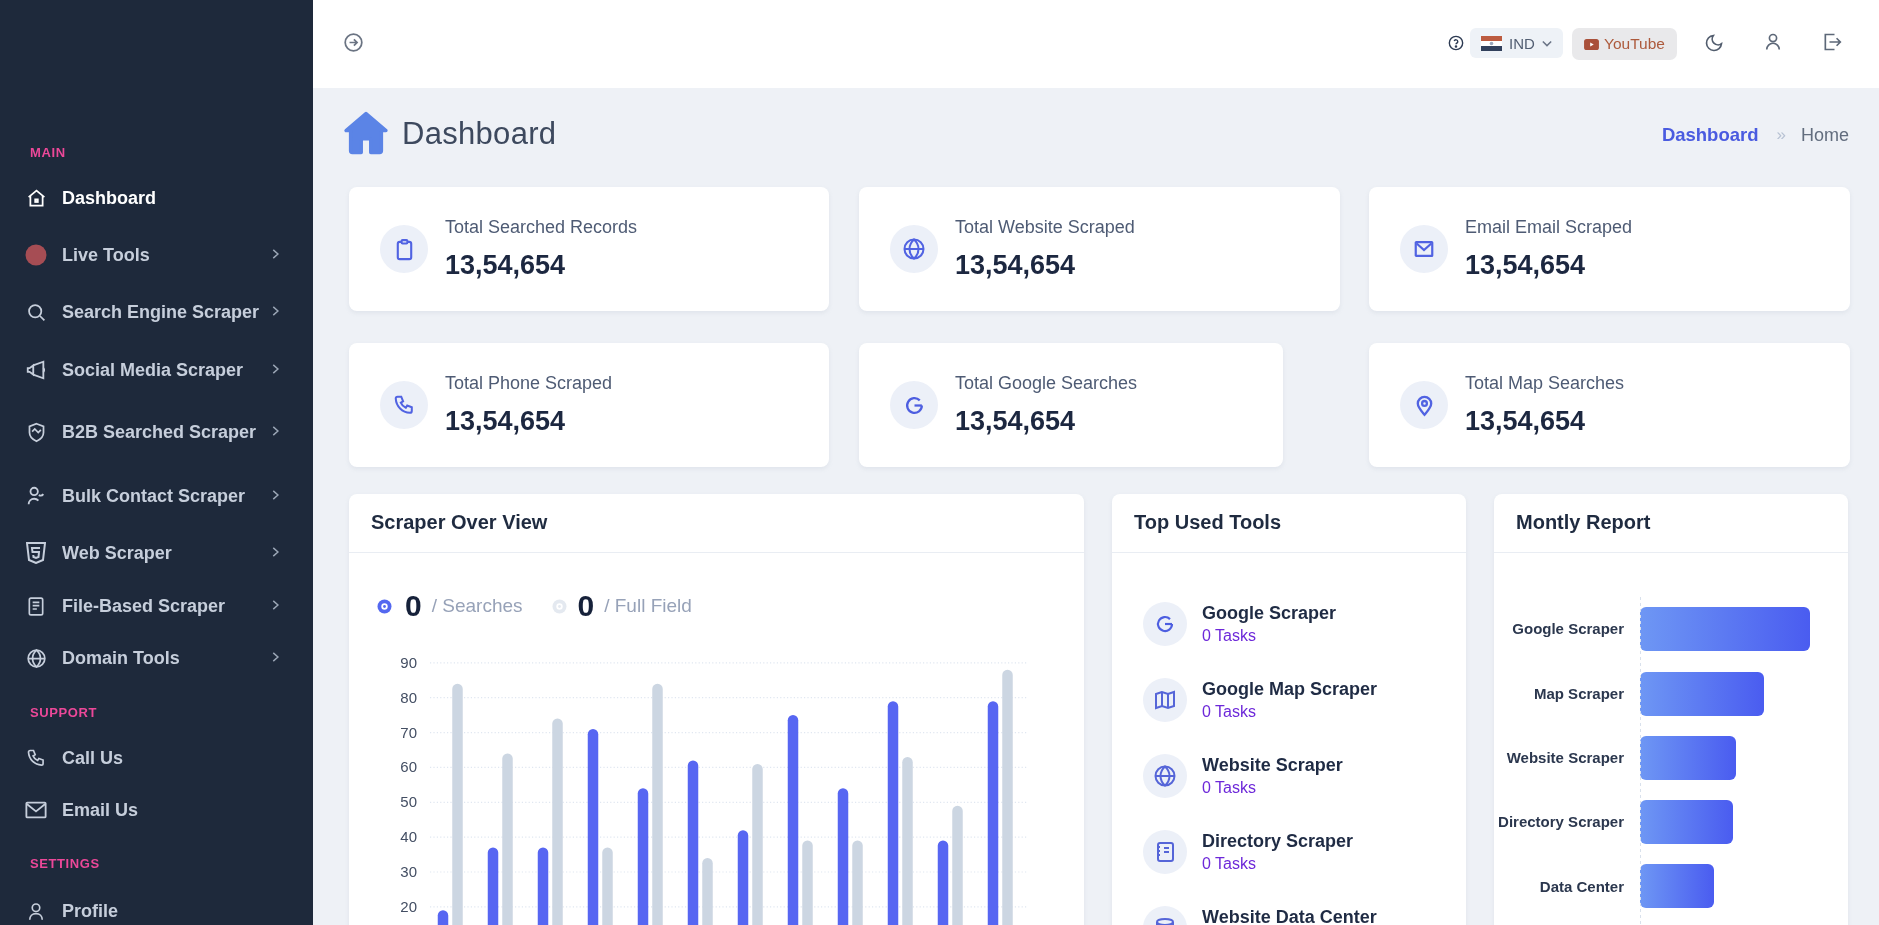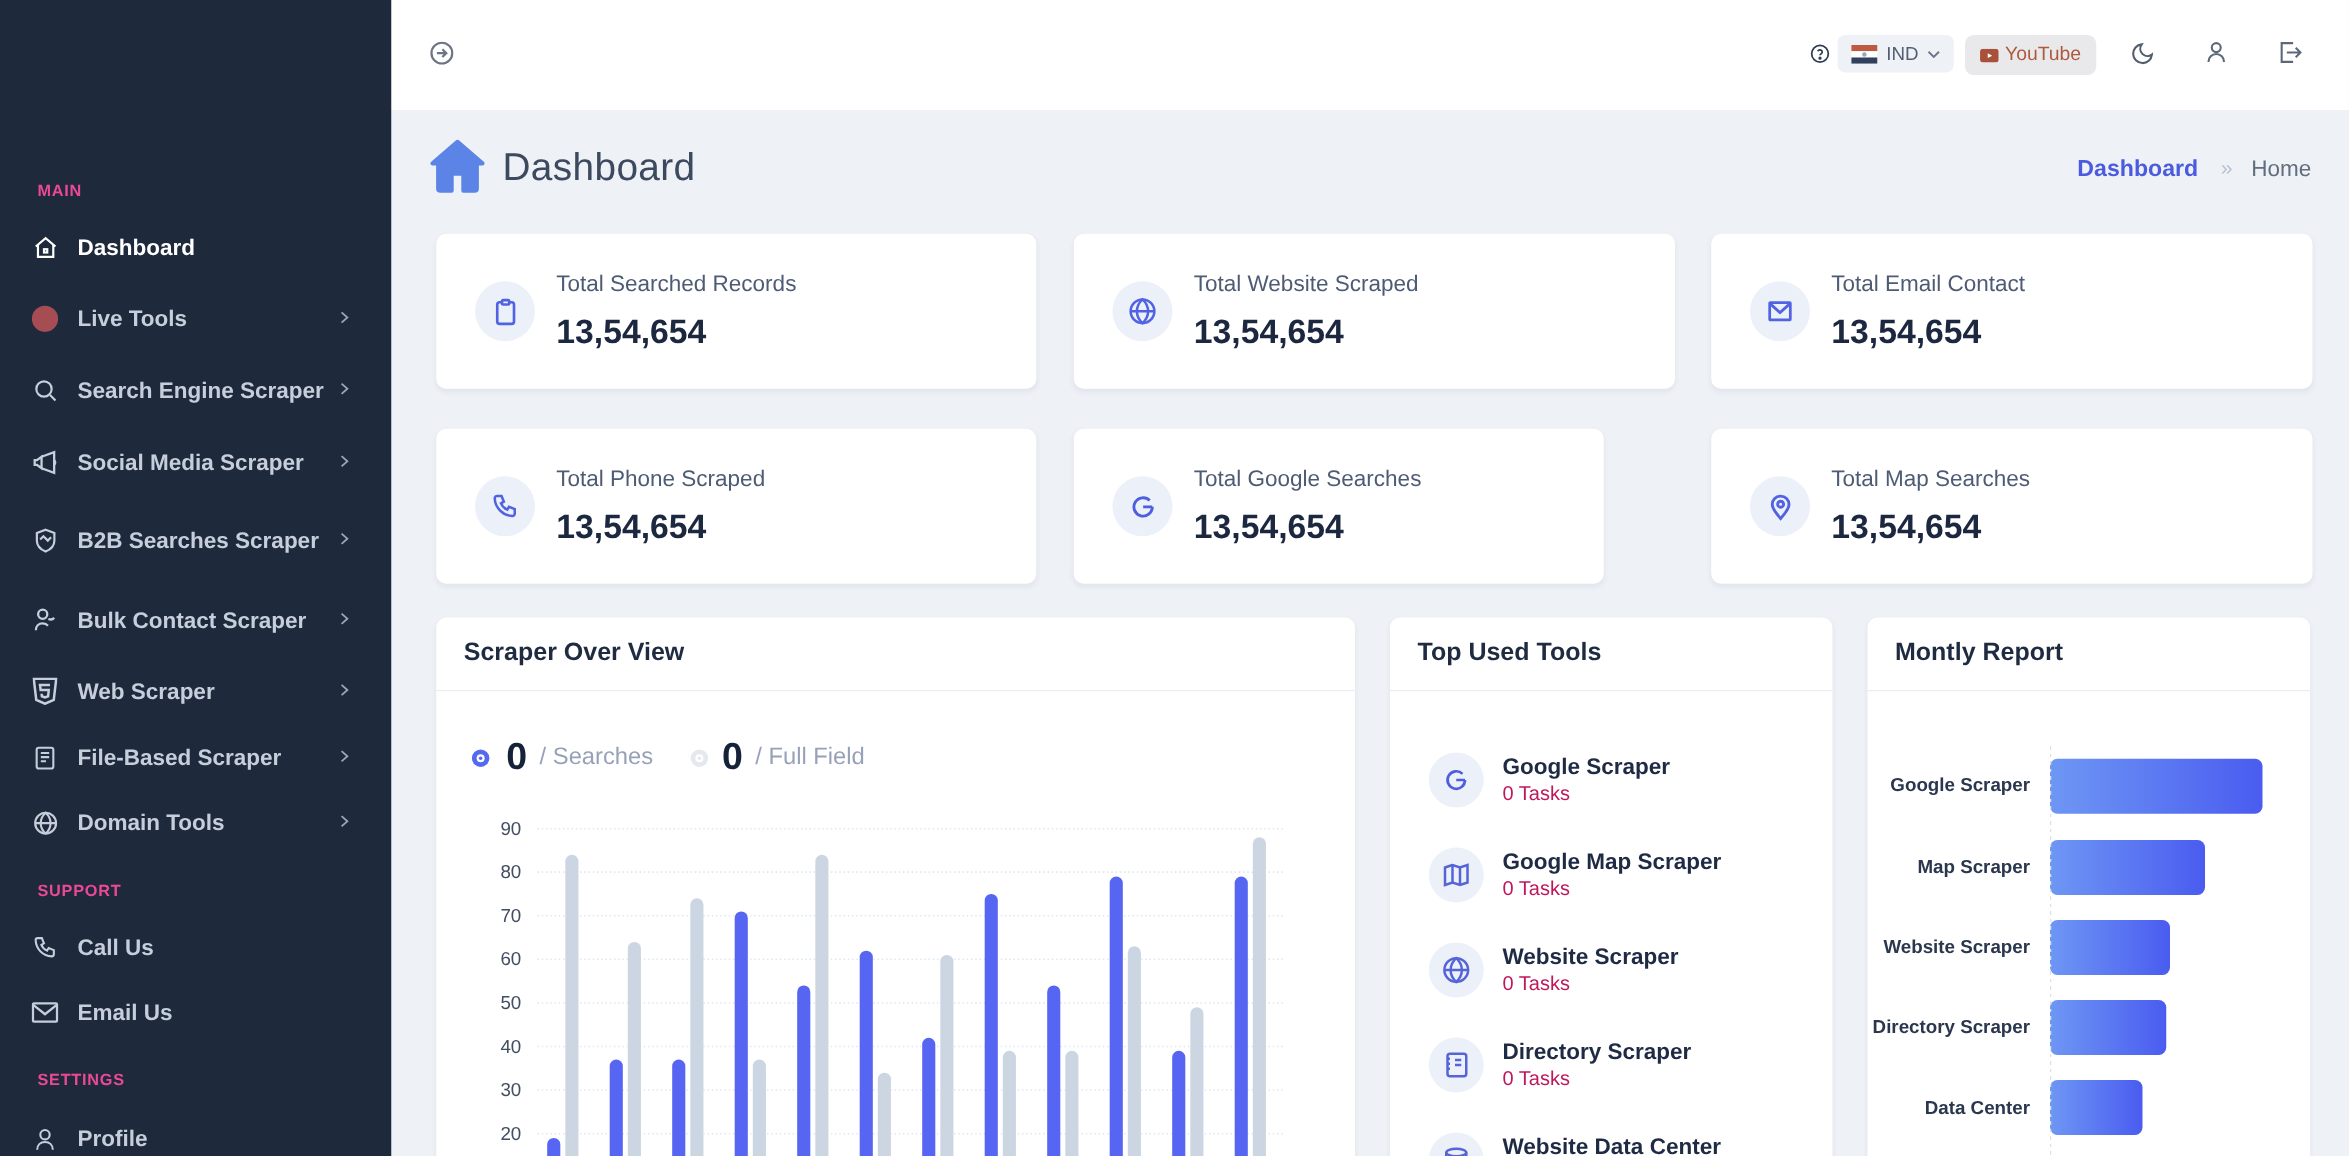--- a/index.html
+++ b/index.html
@@ -33,21 +33,21 @@
 .bigcard { height:440px; }
 .cardhead { position:absolute; left:0; top:0; right:0; height:59px; border-bottom:1px solid #e9edf3; }
 .cardhead .ht { position:absolute; left:22px; top:17px; font-size:20px; font-weight:700; color:#1f2b40; }
 
 #legend { position:absolute; left:377px; top:589px; display:flex; align-items:center; font-size:19px; color:#97a2b8; z-index:3; }
 .lg0 { font-size:30px; font-weight:700; color:#16213a; }
 
 .tool { position:absolute; left:1112px; width:354px; height:64px; }
 .tool .circ { position:absolute; left:31px; top:10px; width:44px; height:44px; border-radius:50%; background:#ecf0f8; display:flex; align-items:center; justify-content:center; }
 .tool .n1 { position:absolute; left:90px; top:11px; font-size:18px; font-weight:700; color:#1f2b44; }
-.tool .n2 { position:absolute; left:90px; top:35px; font-size:16px; color:#be185d; }
+.tool .n2 { position:absolute; left:90px; top:35px; font-size:16px; color:#6d28d9; }
 
 .mr-label { position:absolute; width:130px; text-align:right; font-size:15px; font-weight:700; color:#2b374e; }
 .mr-bar { position:absolute; left:1640px; height:44px; border-radius:6px; background:linear-gradient(90deg,#6e97f4,#4a5cf0); }
 </style>
 </head>
 <body>
 
 <div id="sidebar">
   <div class="sb-label" style="top:145px;">MAIN</div>
   <div class="sb-item active" style="top:184px;">
@@ -96,21 +96,21 @@
           <path d="M9 5l8 7-8 7"></path>
         </svg></span>
     </div>
   <div class="sb-item" style="top:418px;">
       <span class="ic">
     <svg width="21" height="21" viewBox="0 0 24 24" fill="none" stroke="#c6cedb" stroke-width="2">
           <path d="M12 2l8 3v7c0 5-3.5 8-8 10-4.5-2-8-5-8-10V5l8-3z"></path>
           <path d="M7 11l3-3 4 4 3-3"></path>
         </svg>
   </span>
-      <span class="tx">B2B Searches Scraper</span>
+      <span class="tx">B2B Searched Scraper</span>
       <span class="ch"><svg class="chev" viewBox="0 0 24 24" fill="none" stroke="#9aa5b5" stroke-width="2.5">
           <path d="M9 5l8 7-8 7"></path>
         </svg></span>
     </div>
   <div class="sb-item" style="top:482px;">
       <span class="ic">
     <svg width="22" height="22" viewBox="0 0 24 24" fill="none" stroke="#c6cedb" stroke-width="2">
           <circle cx="10" cy="7" r="4"></circle>
           <path d="M4 21c0-3.5 2.5-6 6-6 2 0 3.5.7 4.6 2"></path>
           <path d="M15 11c2 1 3.5 1 5-1"></path>
@@ -259,21 +259,21 @@
   <div class="t1">Total Website Scraped</div>
     <div class="t2">13,54,654</div>
 </div>
 <div class="card stat" style="left:1369px; top:187px; width:481px;">
   <div class="circ">
       <svg width="22" height="22" viewBox="0 0 24 24" fill="none" stroke="#5163e2" stroke-width="2.4">
         <rect x="3" y="4.5" width="18" height="15" rx="0.5"></rect>
         <path d="M4 6l8 7.2L20 6"></path>
       </svg>
     </div>
-  <div class="t1">Total Email Contact</div>
+  <div class="t1">Email Email Scraped</div>
     <div class="t2">13,54,654</div>
 </div>
 <div class="card stat" style="left:349px; top:343px; width:480px;">
   <div class="circ">
       <svg width="22" height="22" viewBox="0 0 24 24" fill="none" stroke="#5163e2" stroke-width="2.2">
         <path d="M5 3h4l2 5-2.5 1.5c1 2.5 3 4.5 5.5 5.5L15.5 12.5l5 2v4c0 1-1 2-2 2C10 20 3.5 13.5 3 5c0-1 1-2 2-2z"></path>
       </svg>
     </div>
   <div class="t1">Total Phone Scraped</div>
     <div class="t2">13,54,654</div>

